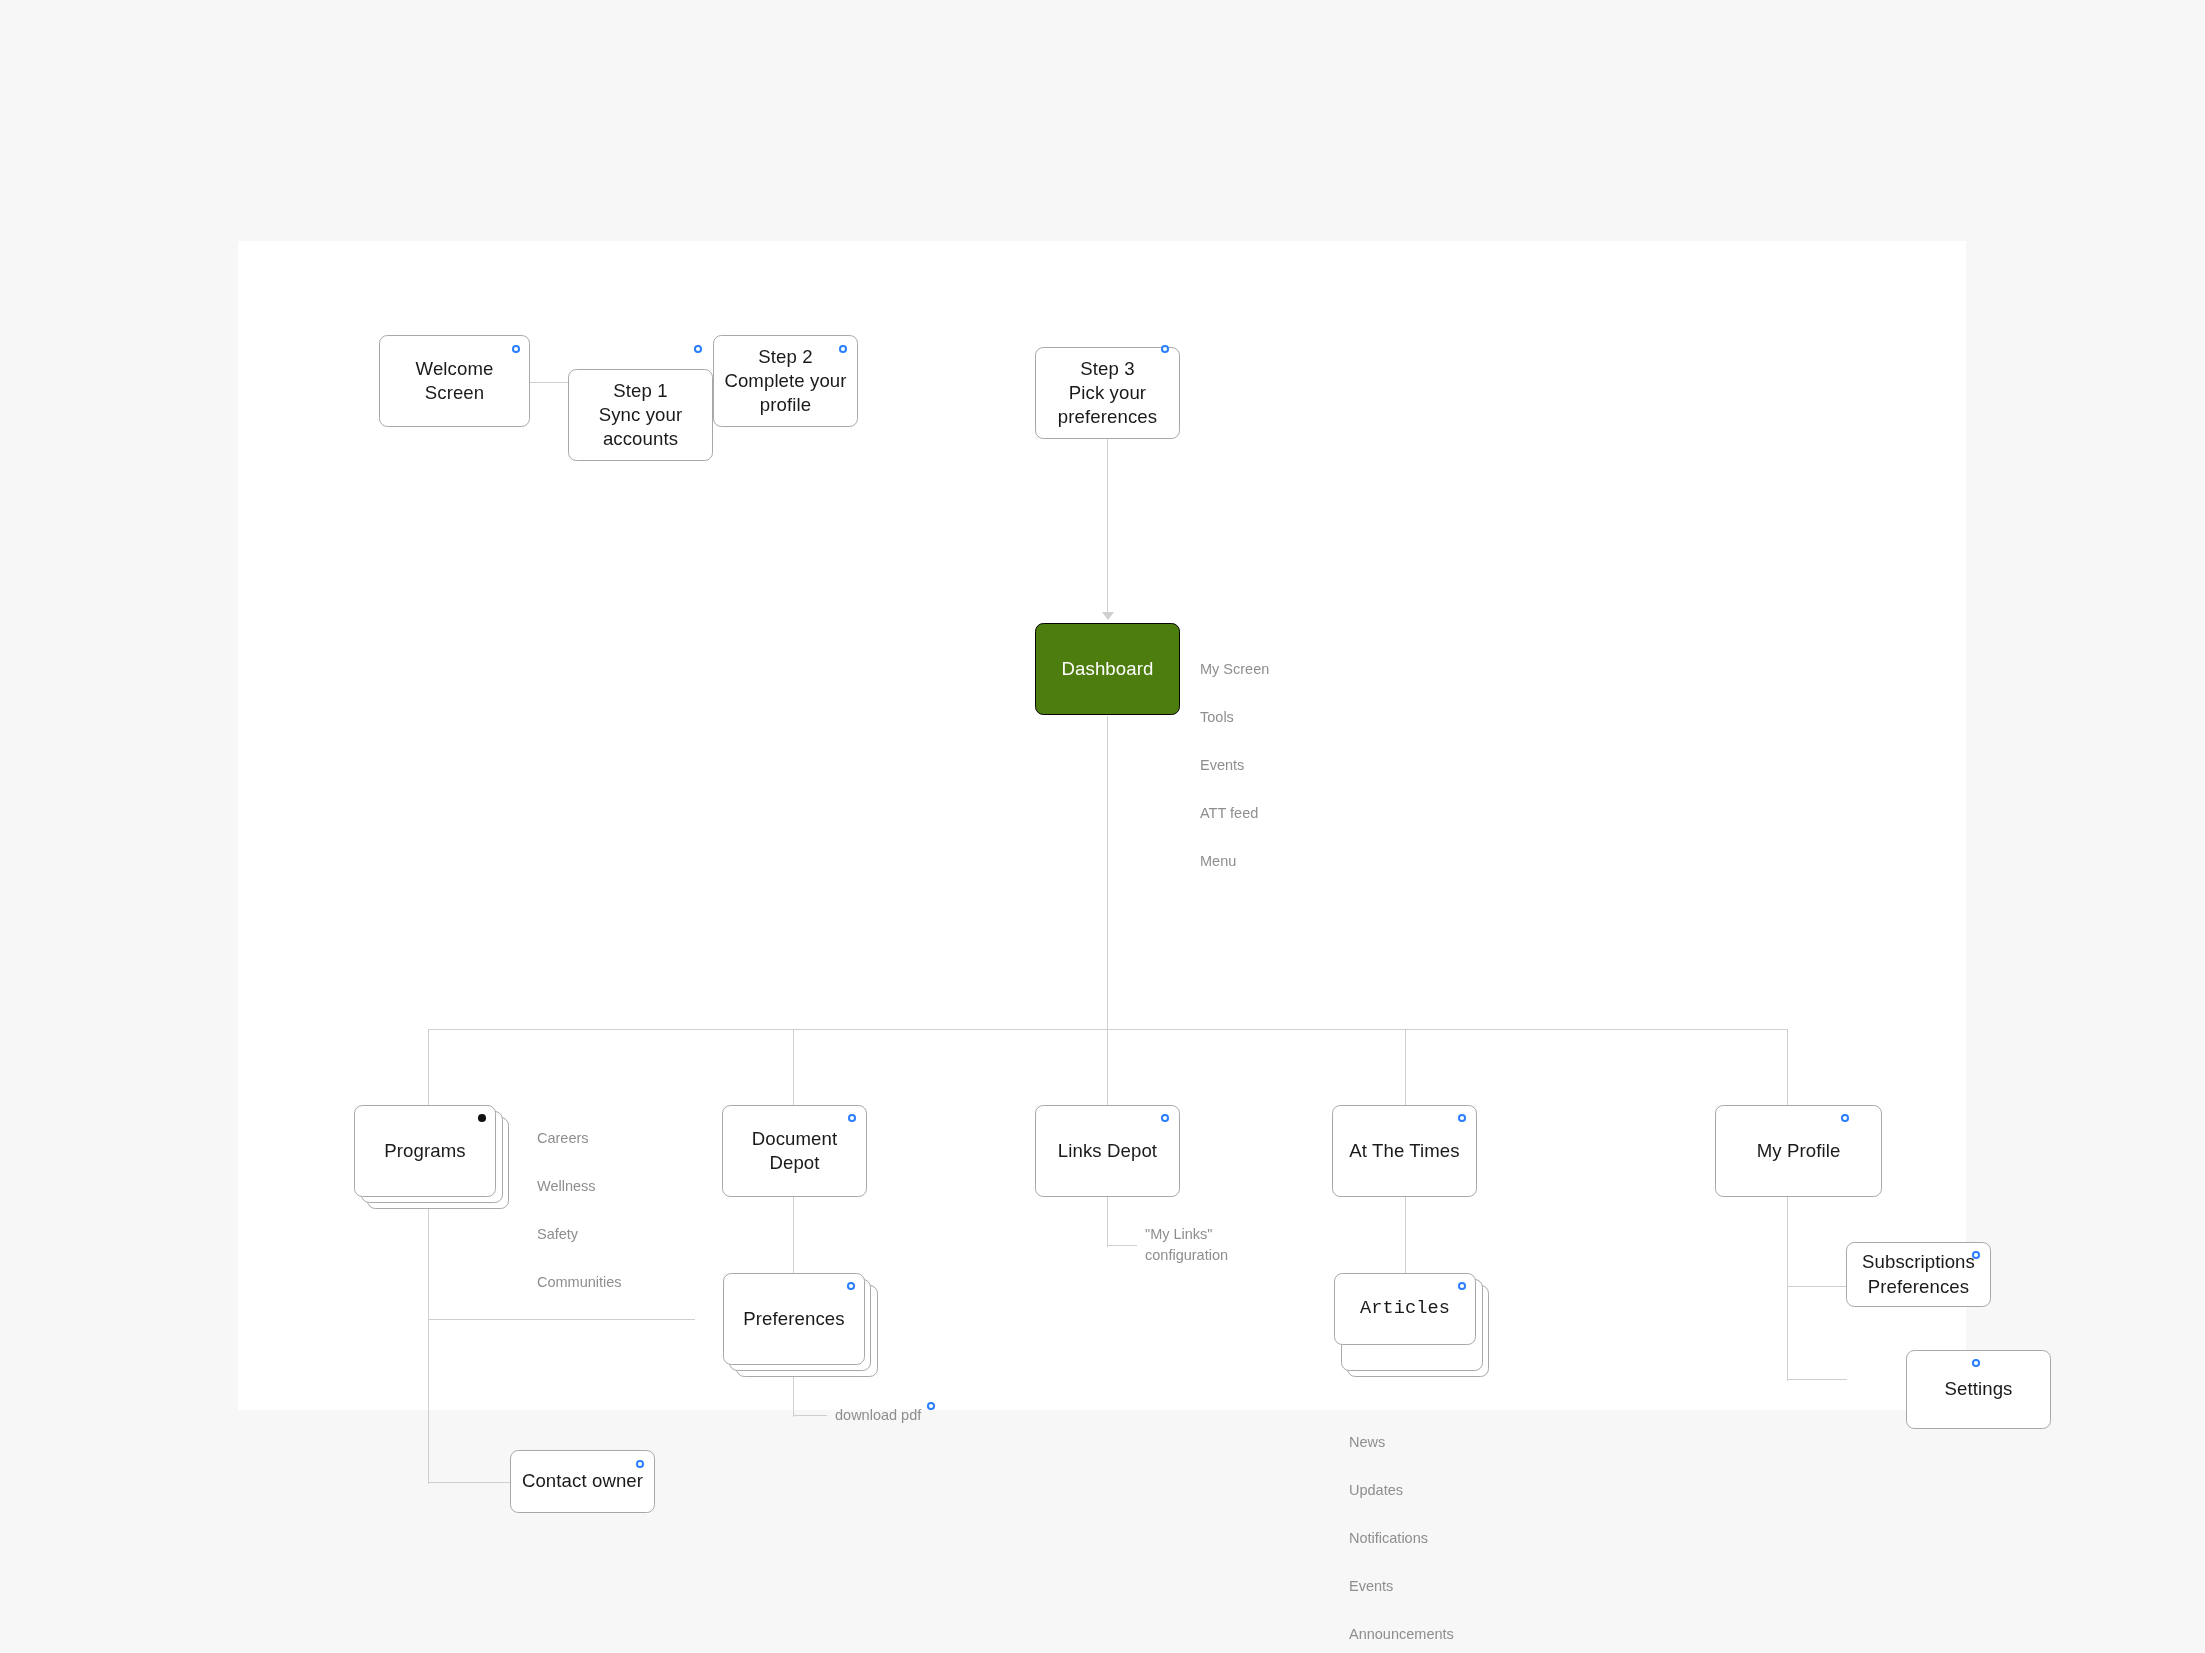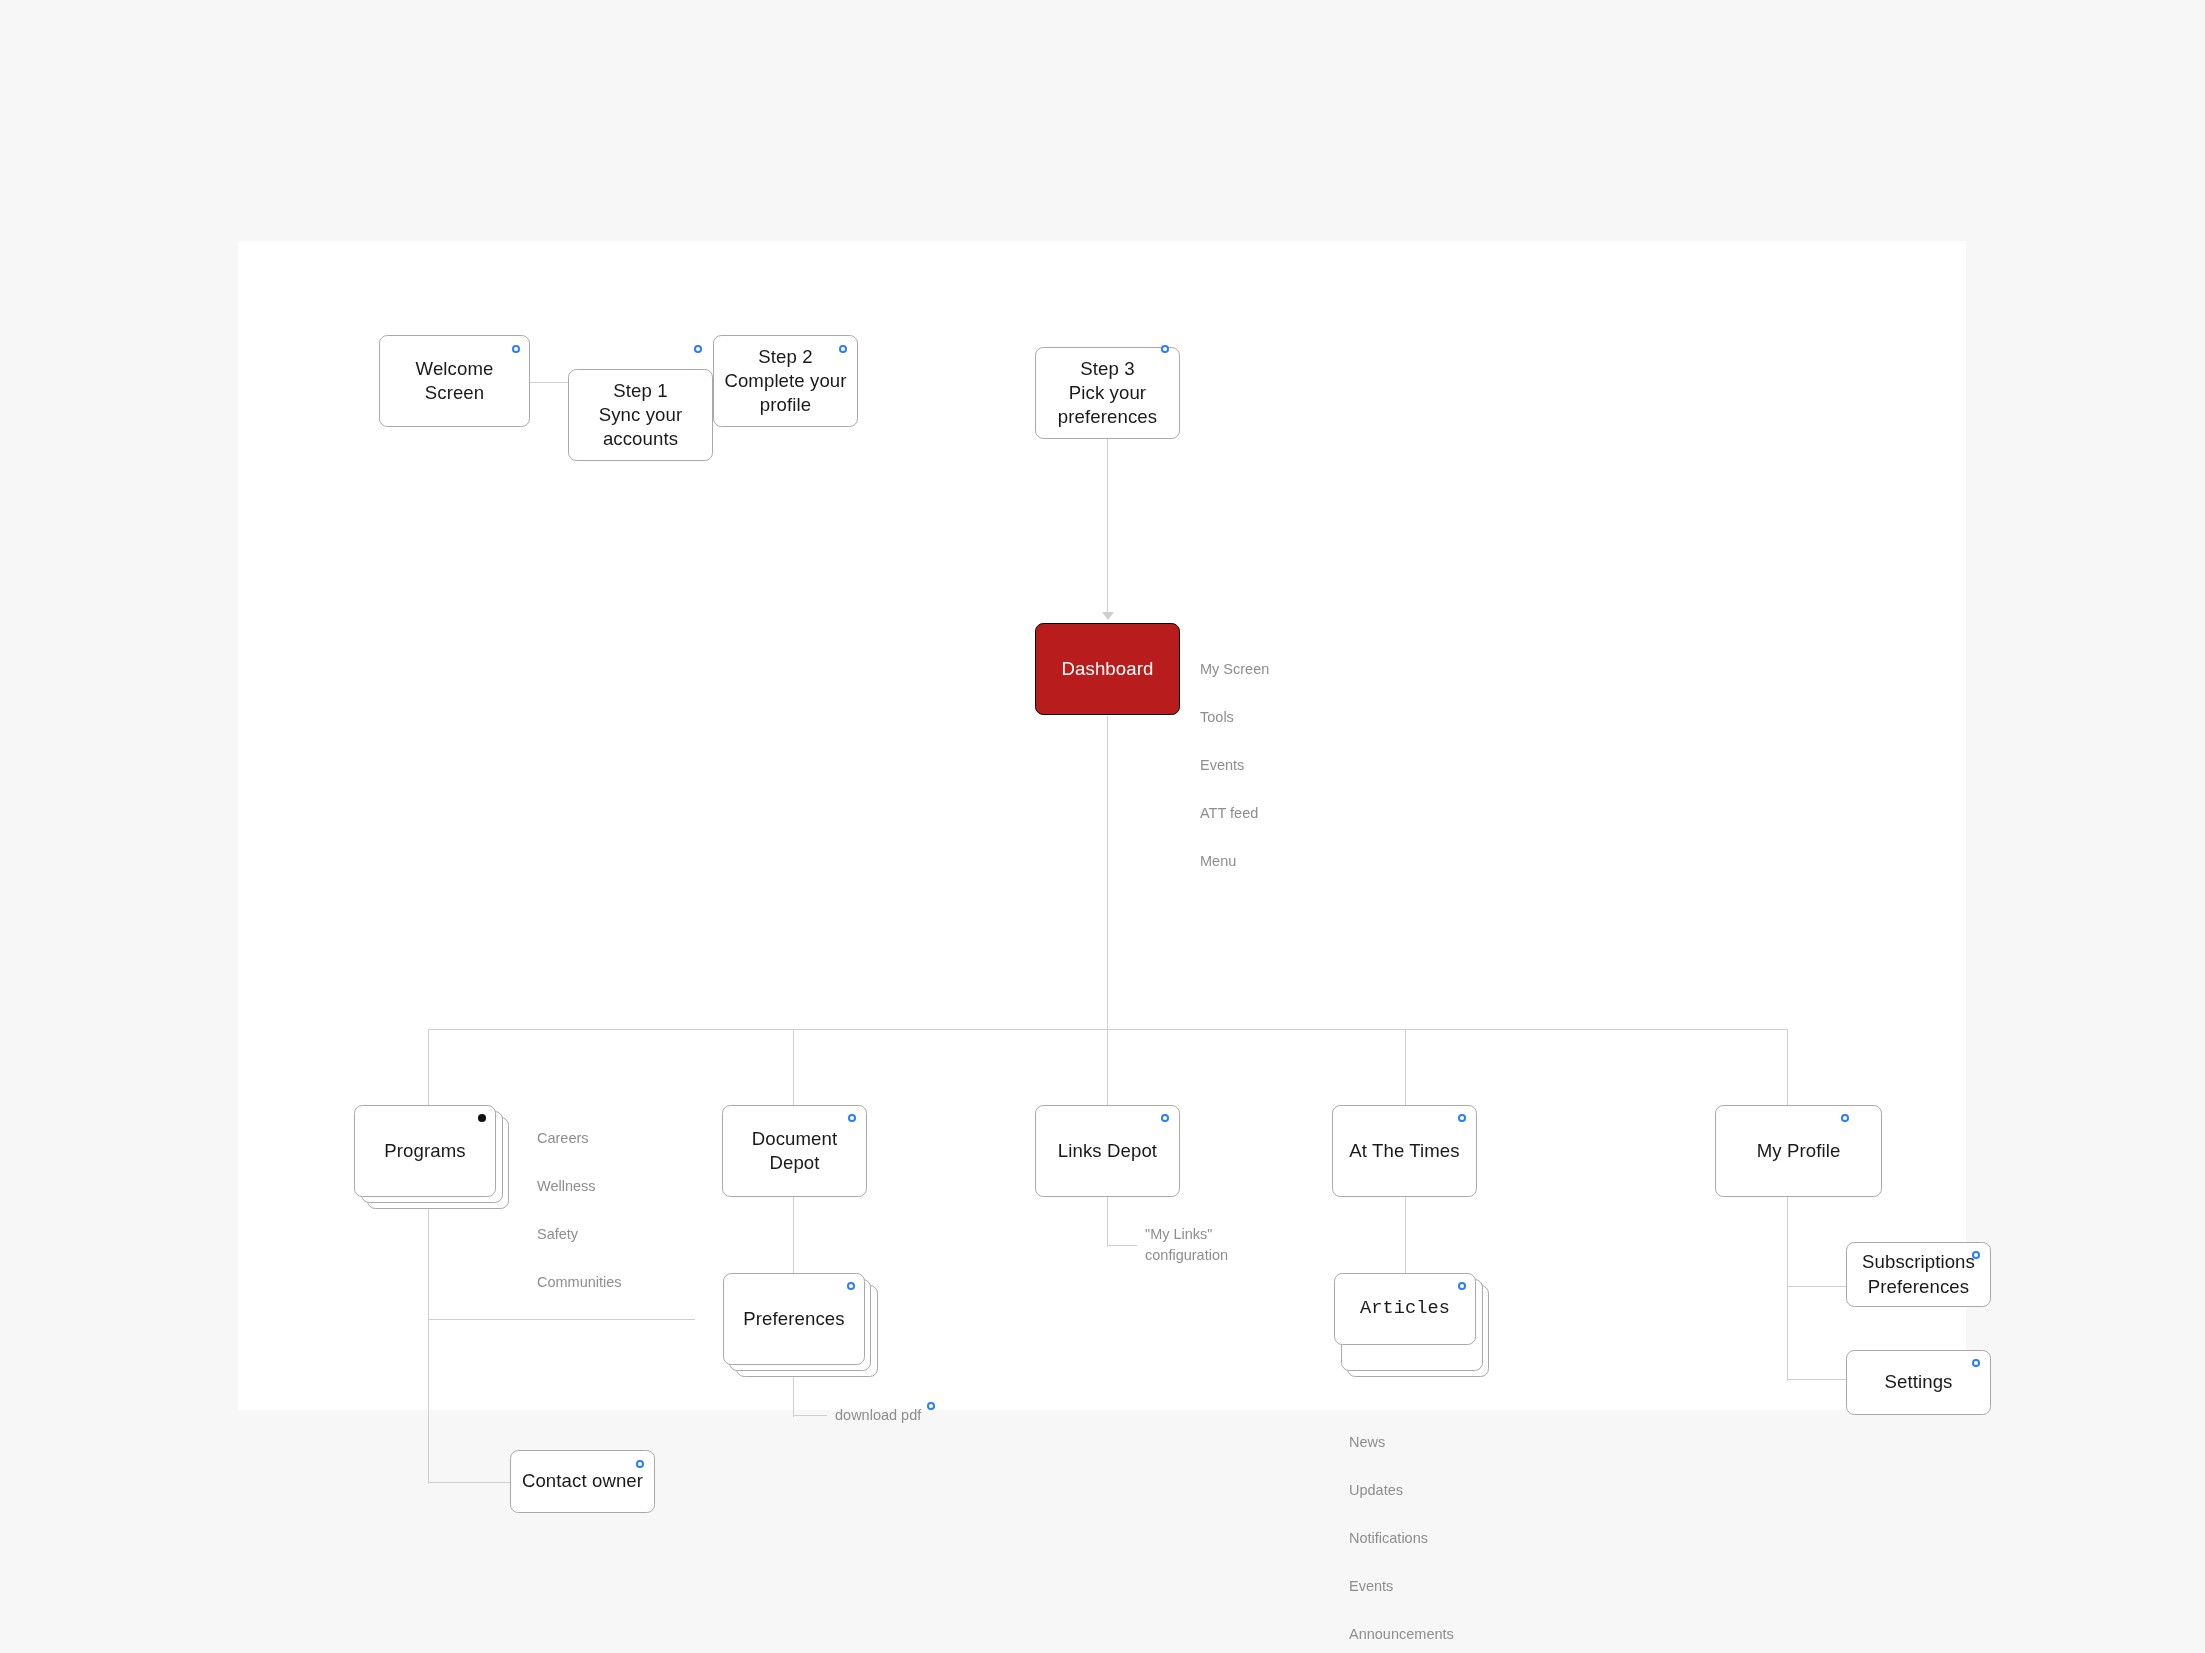--- a/index.html
+++ b/index.html
@@ -35,21 +35,21 @@
     border-radius:8.3px;
     display:flex;align-items:center;justify-content:center;
     text-align:center;
     color:#1a1a1a;
     font-size:18.6px;
     line-height:1.30;
     letter-spacing:0.1px;
     z-index:5;
   }
   .card.dark{
-    background:#b91c1c;
+    background:#4d7c0f;
     border-color:#050505;
     color:#ffffff;
   }
   .card .lbl{padding:0 6.9px;white-space:pre-line;}
   
   .stack-l{
     position:absolute;
     box-sizing:border-box;
     background:#ffffff;
     border:1.4px solid #a8a8a8;
@@ -223,19 +223,19 @@
   <div class="ln lnh" style="left:1549px;top:804px;width:0px;"></div>
   <div class="ln lnh" style="left:1549px;top:1045px;width:60px;"></div>
   <div class="ln lnh" style="left:1549px;top:1138px;width:60px;"></div>
 
   <div class="card" style="left:1608px;top:1001px;width:145px;height:65px;">
     <span class="lbl">Subscriptions
 Preferences</span>
   </div>
   <div class="mk" style="left:1734px;top:1010px;"></div>
 
-  <div class="card" style="left:1608px;top:1109px;width:145px;height:65px;">
+  <div class="card" style="left:1668px;top:1109px;width:145px;height:79px;">
     <span class="lbl">Settings</span>
   </div>
   <div class="mk" style="left:1734px;top:1118px;"></div>
 
 </div>
 
 
 </body></html>

